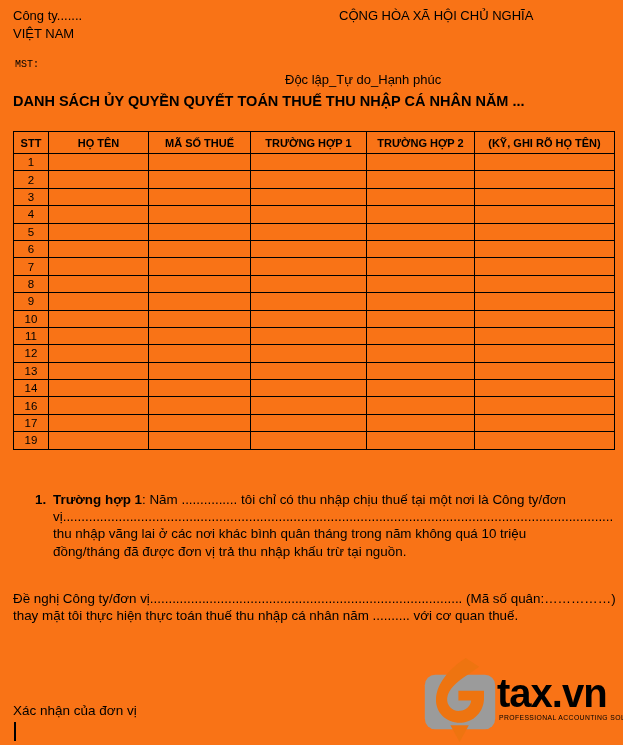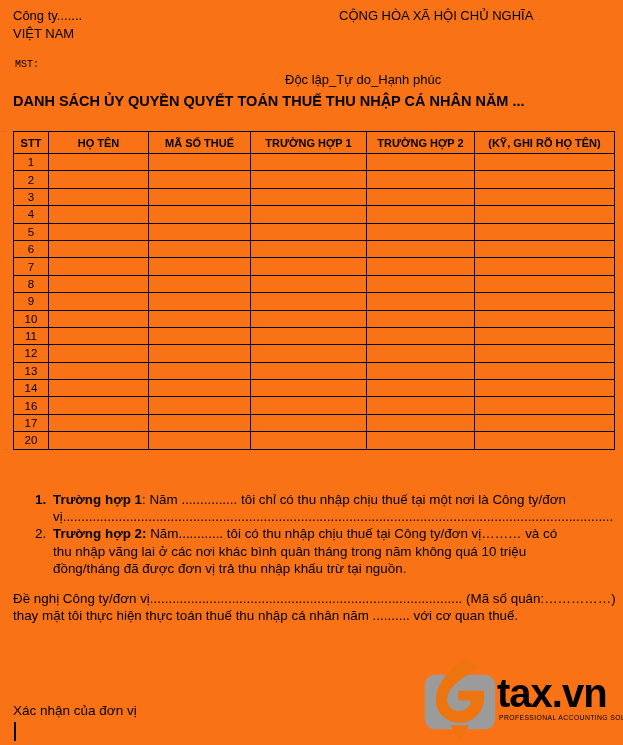--- a/index.html
+++ b/index.html
@@ -192,34 +192,33 @@
         </tr>
         <tr>
           <td>17</td>
           <td></td>
           <td></td>
           <td></td>
           <td></td>
           <td></td>
         </tr>
         <tr>
-          <td>20</td>
+          <td>19</td>
           <td></td>
           <td></td>
           <td></td>
           <td></td>
           <td></td>
         </tr>
       </tbody>
     </table>
 
   <div class="abs notes">
     <div class="note-line"><span class="note-num">1.</span><span class="note-bold">Trường hợp 1</span><span>: Năm ............... tôi chỉ có thu nhập chịu thuế tại một nơi là Công ty/đơn</span></div>
     <div class="note-line note-cont">vị...........................................................................................................................................................................................</div>
-    <div class="note-line"><span class="note-num reg">2.</span><span class="note-bold">Trường hợp 2:</span><span> Năm............  tôi có thu nhập chịu thuế tại Công ty/đơn vị……… và có</span></div>
     <div class="note-line note-cont">thu nhập vãng lai ở các nơi khác bình quân tháng trong năm không quá 10 triệu</div>
     <div class="note-line note-cont">đồng/tháng đã được đơn vị trả thu nhập khấu trừ tại nguồn.</div>
   </div>
 
   <div class="abs para req">
     <div class="pline">Đề nghị Công ty/đơn vị.................................................................................... (Mã số quân:……………)</div>
     <div class="pline">thay mặt tôi thực hiện thực toán thuế thu nhập cá nhân năm .......... với cơ quan thuế.</div>
   </div>
 
 

